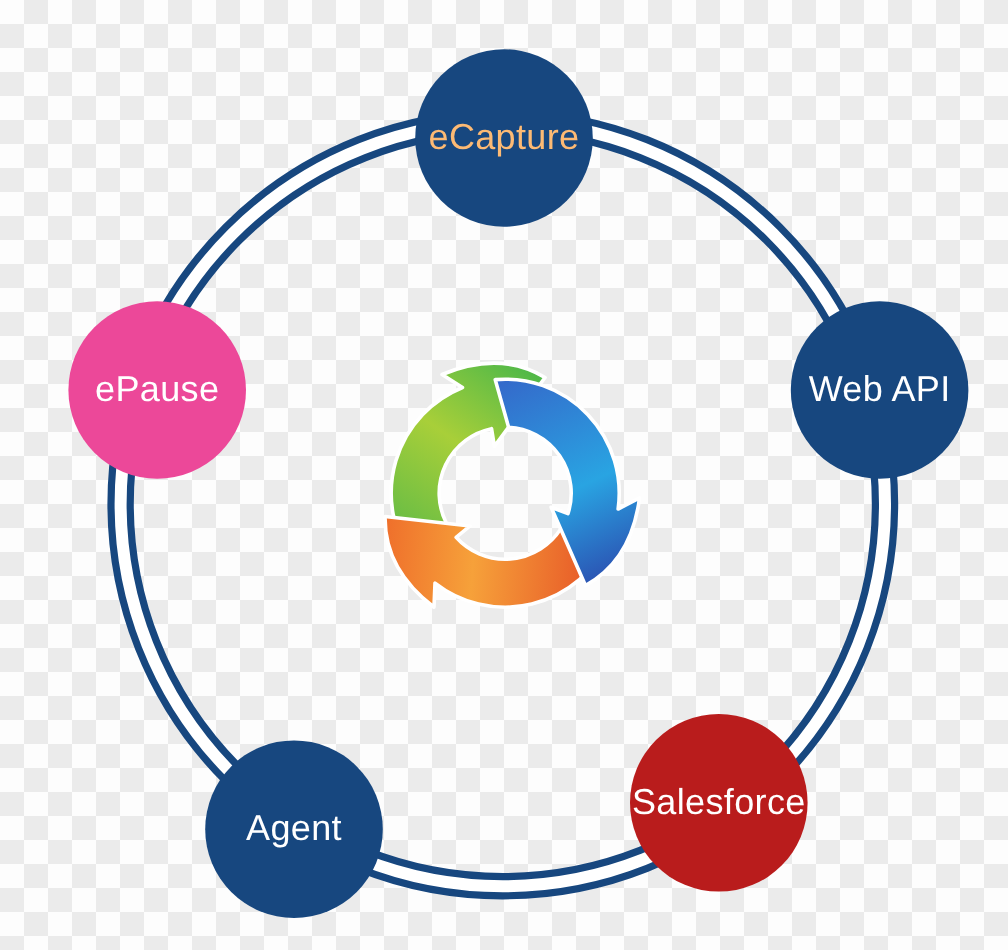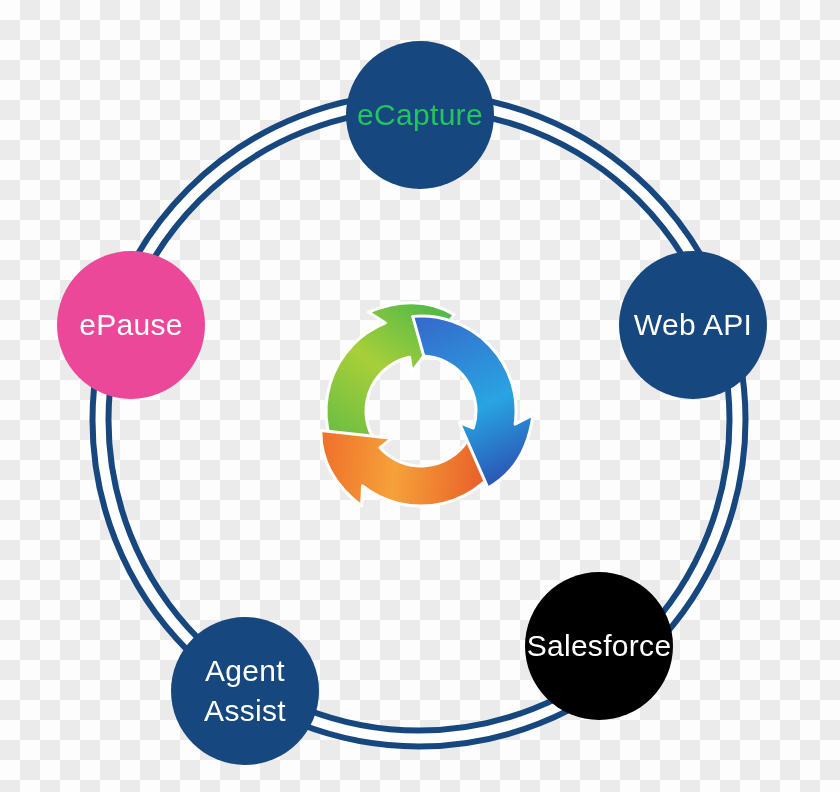--- a/index.html
+++ b/index.html
@@ -73,36 +73,35 @@
       <path d="M-77.8 54.5 A95 95 0 0 1 -35.6 -88.1 L-52.6 -98.9 Q-4.2 -119 33.2 -96.4 L-9 -39 L-11.4 -53.8 A55 55 0 0 0 -49 25 Z" fill="url(#gradGreen)" stroke-width="3" stroke-linejoin="round" stroke="#ffffff"></path>
       <g transform="rotate(240)">
         <path d="M-77.8 54.5 A95 95 0 0 1 -35.6 -88.1 L-52.6 -98.9 Q-4.2 -119 33.2 -96.4 L-9 -39 L-11.4 -53.8 A55 55 0 0 0 -49 25 Z" fill="url(#gradOrange)" stroke-width="3" stroke-linejoin="round" stroke="#ffffff"></path>
       </g>
       <g transform="rotate(120)">
         <path d="M-77.8 54.5 A95 95 0 0 1 -35.6 -88.1 L-52.6 -98.9 Q-4.2 -119 33.2 -96.4 L-9 -39 L-11.4 -53.8 A55 55 0 0 0 -49 25 Z" fill="url(#gradBlue)" stroke-width="3" stroke-linejoin="round" stroke="#ffffff"></path>
       </g>
     </g>
   </svg>
 
-  <div class="node" style="left: 346px; top: 41px; background: rgb(23, 71, 127); color: #22c55e;">
+  <div class="node" style="left: 346px; top: 41px; background: rgb(23, 71, 127); color: #fdba74;">
     <span class="node-label">eCapture</span>
   </div>
 
-  <div class="node" style="left: 619px; top: 251px; background: rgb(23, 71, 127); color: rgb(255, 255, 255);">
+  <div class="node" style="left: 659px; top: 251px; background: rgb(23, 71, 127); color: rgb(255, 255, 255);">
     <span class="node-label">Web API</span>
   </div>
 
-  <div class="node" style="left: 525px; top: 572px; background: #000000; color: rgb(255, 255, 255);">
+  <div class="node" style="left: 525px; top: 595px; background: #b91c1c; color: rgb(255, 255, 255);">
     <span class="node-label">Salesforce</span>
   </div>
 
   <div class="node" style="left: 171px; top: 617px; background: rgb(23, 71, 127); color: rgb(255, 255, 255);">
     <span class="node-label">
       <span class="line">Agent</span>
-      <span class="line">Assist</span>
     </span>
   </div>
 
   <div class="node" style="left: 57px; top: 251px; background: #ec4899; color: rgb(255, 255, 255);">
     <span class="node-label">ePause</span>
   </div>
 
 </div>
 
 </body></html>

